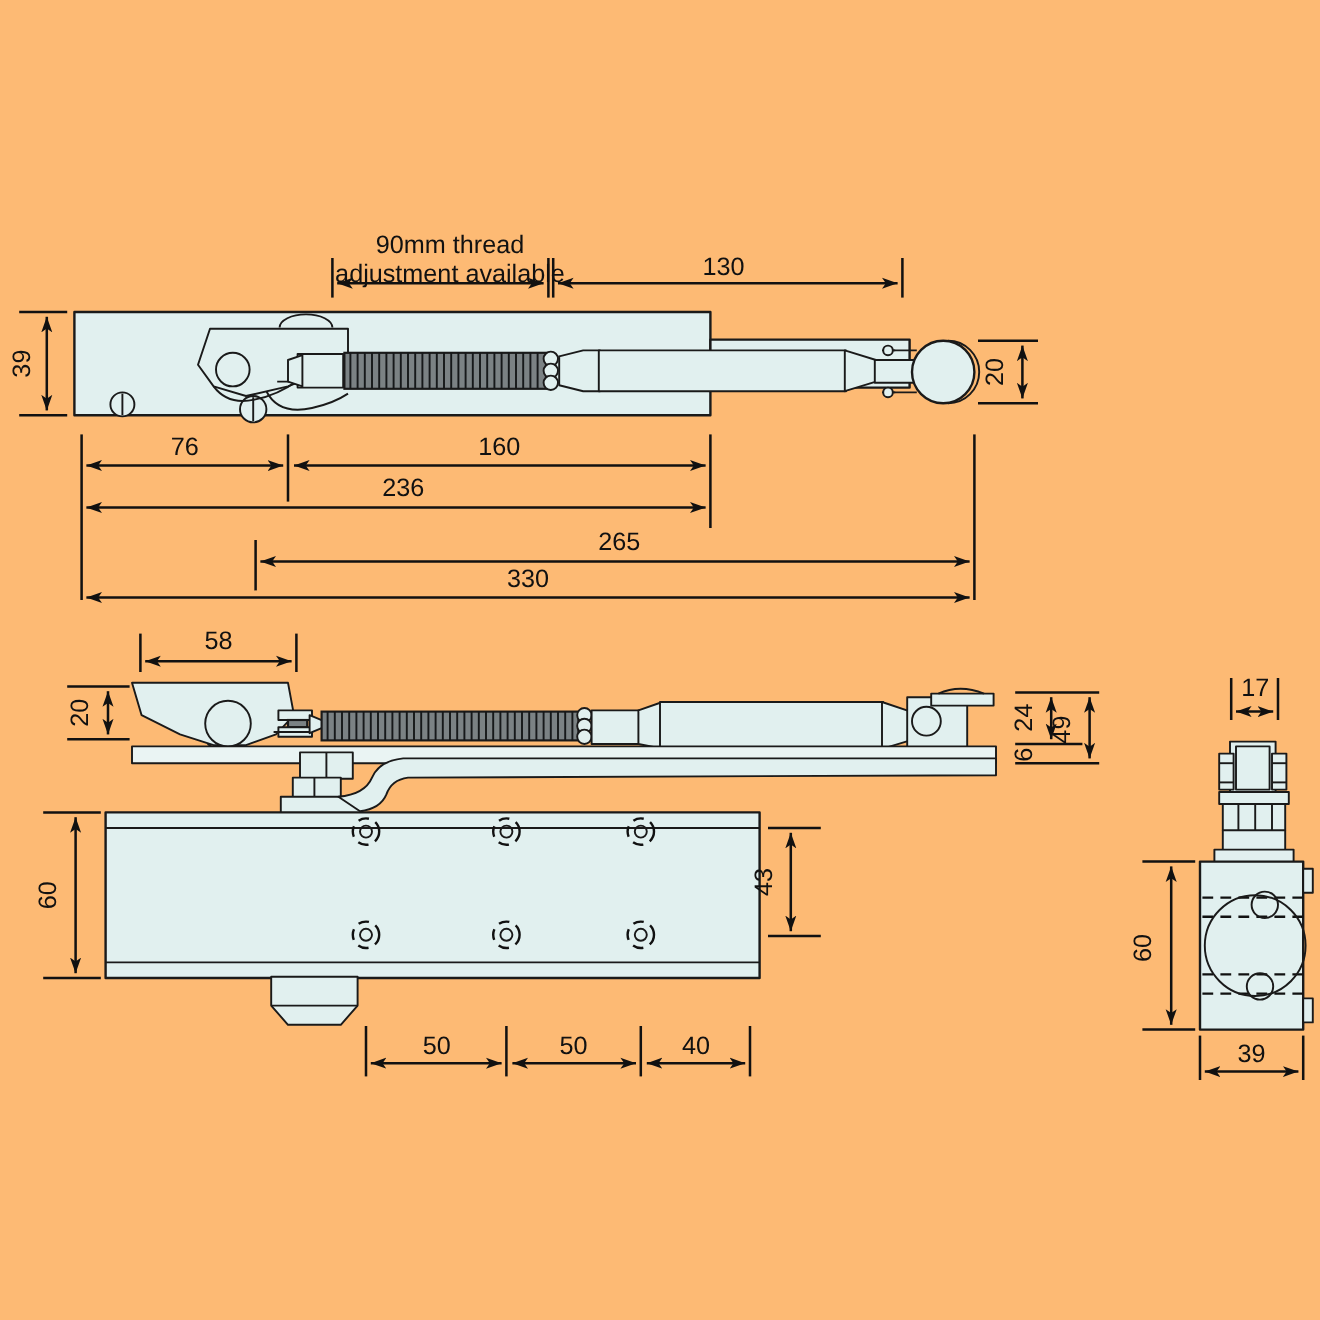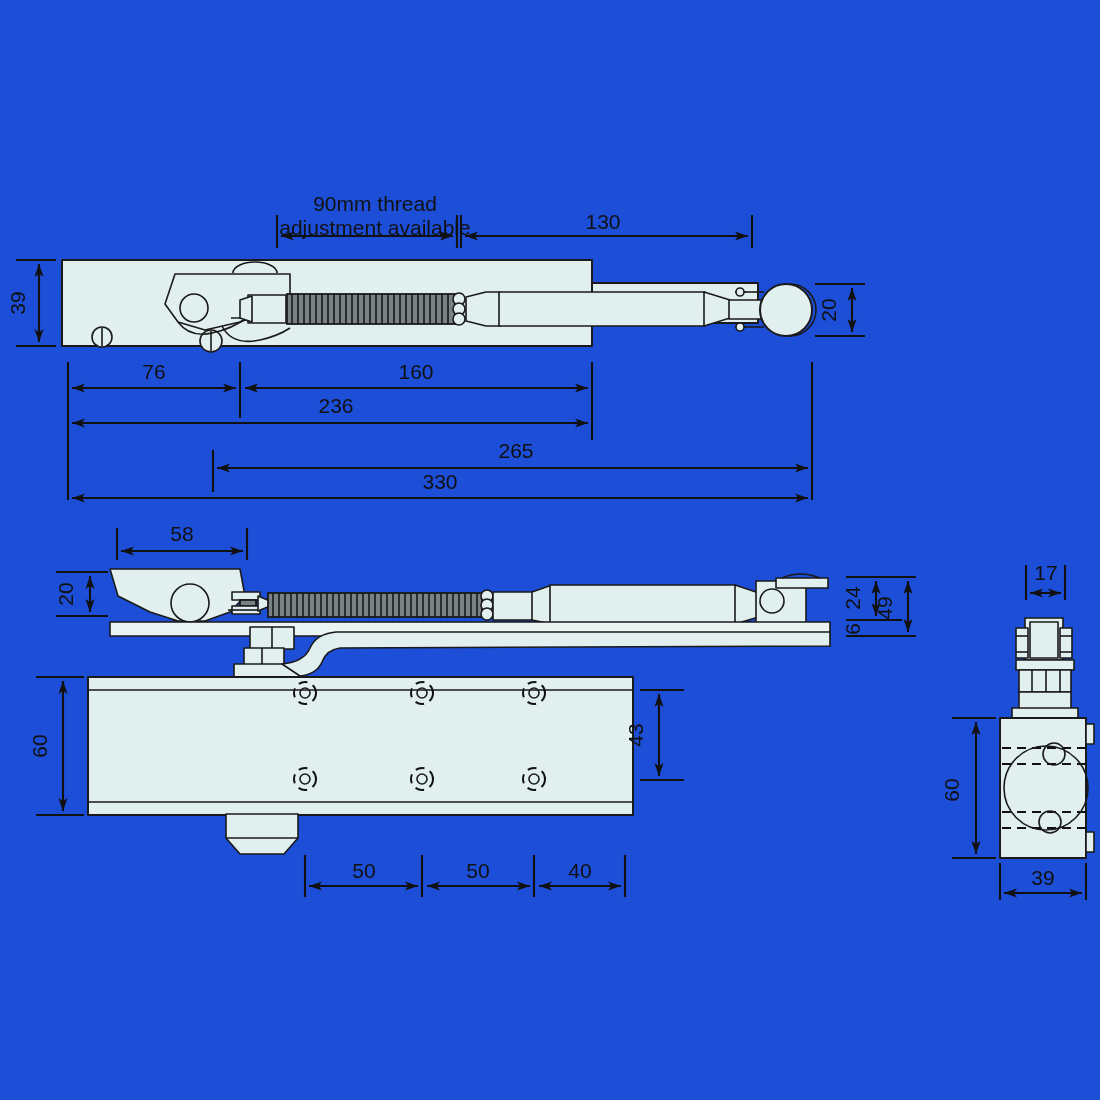--- a/index.html
+++ b/index.html
@@ -7,21 +7,21 @@
     padding: 0;
     background: #ffffff;
   }
   body {
     font-family: "Liberation Sans", sans-serif;
   }
   #sheet {
     position: relative;
     width: 1100px;
     height: 1100px;
-    background: #1d4ed8;
+    background: #fdba74;
     overflow: hidden;
   }
   #drawing {
     position: absolute;
     left: 0;
     top: 0;
     width: 1100px;
     height: 1100px;
   }
   text {

